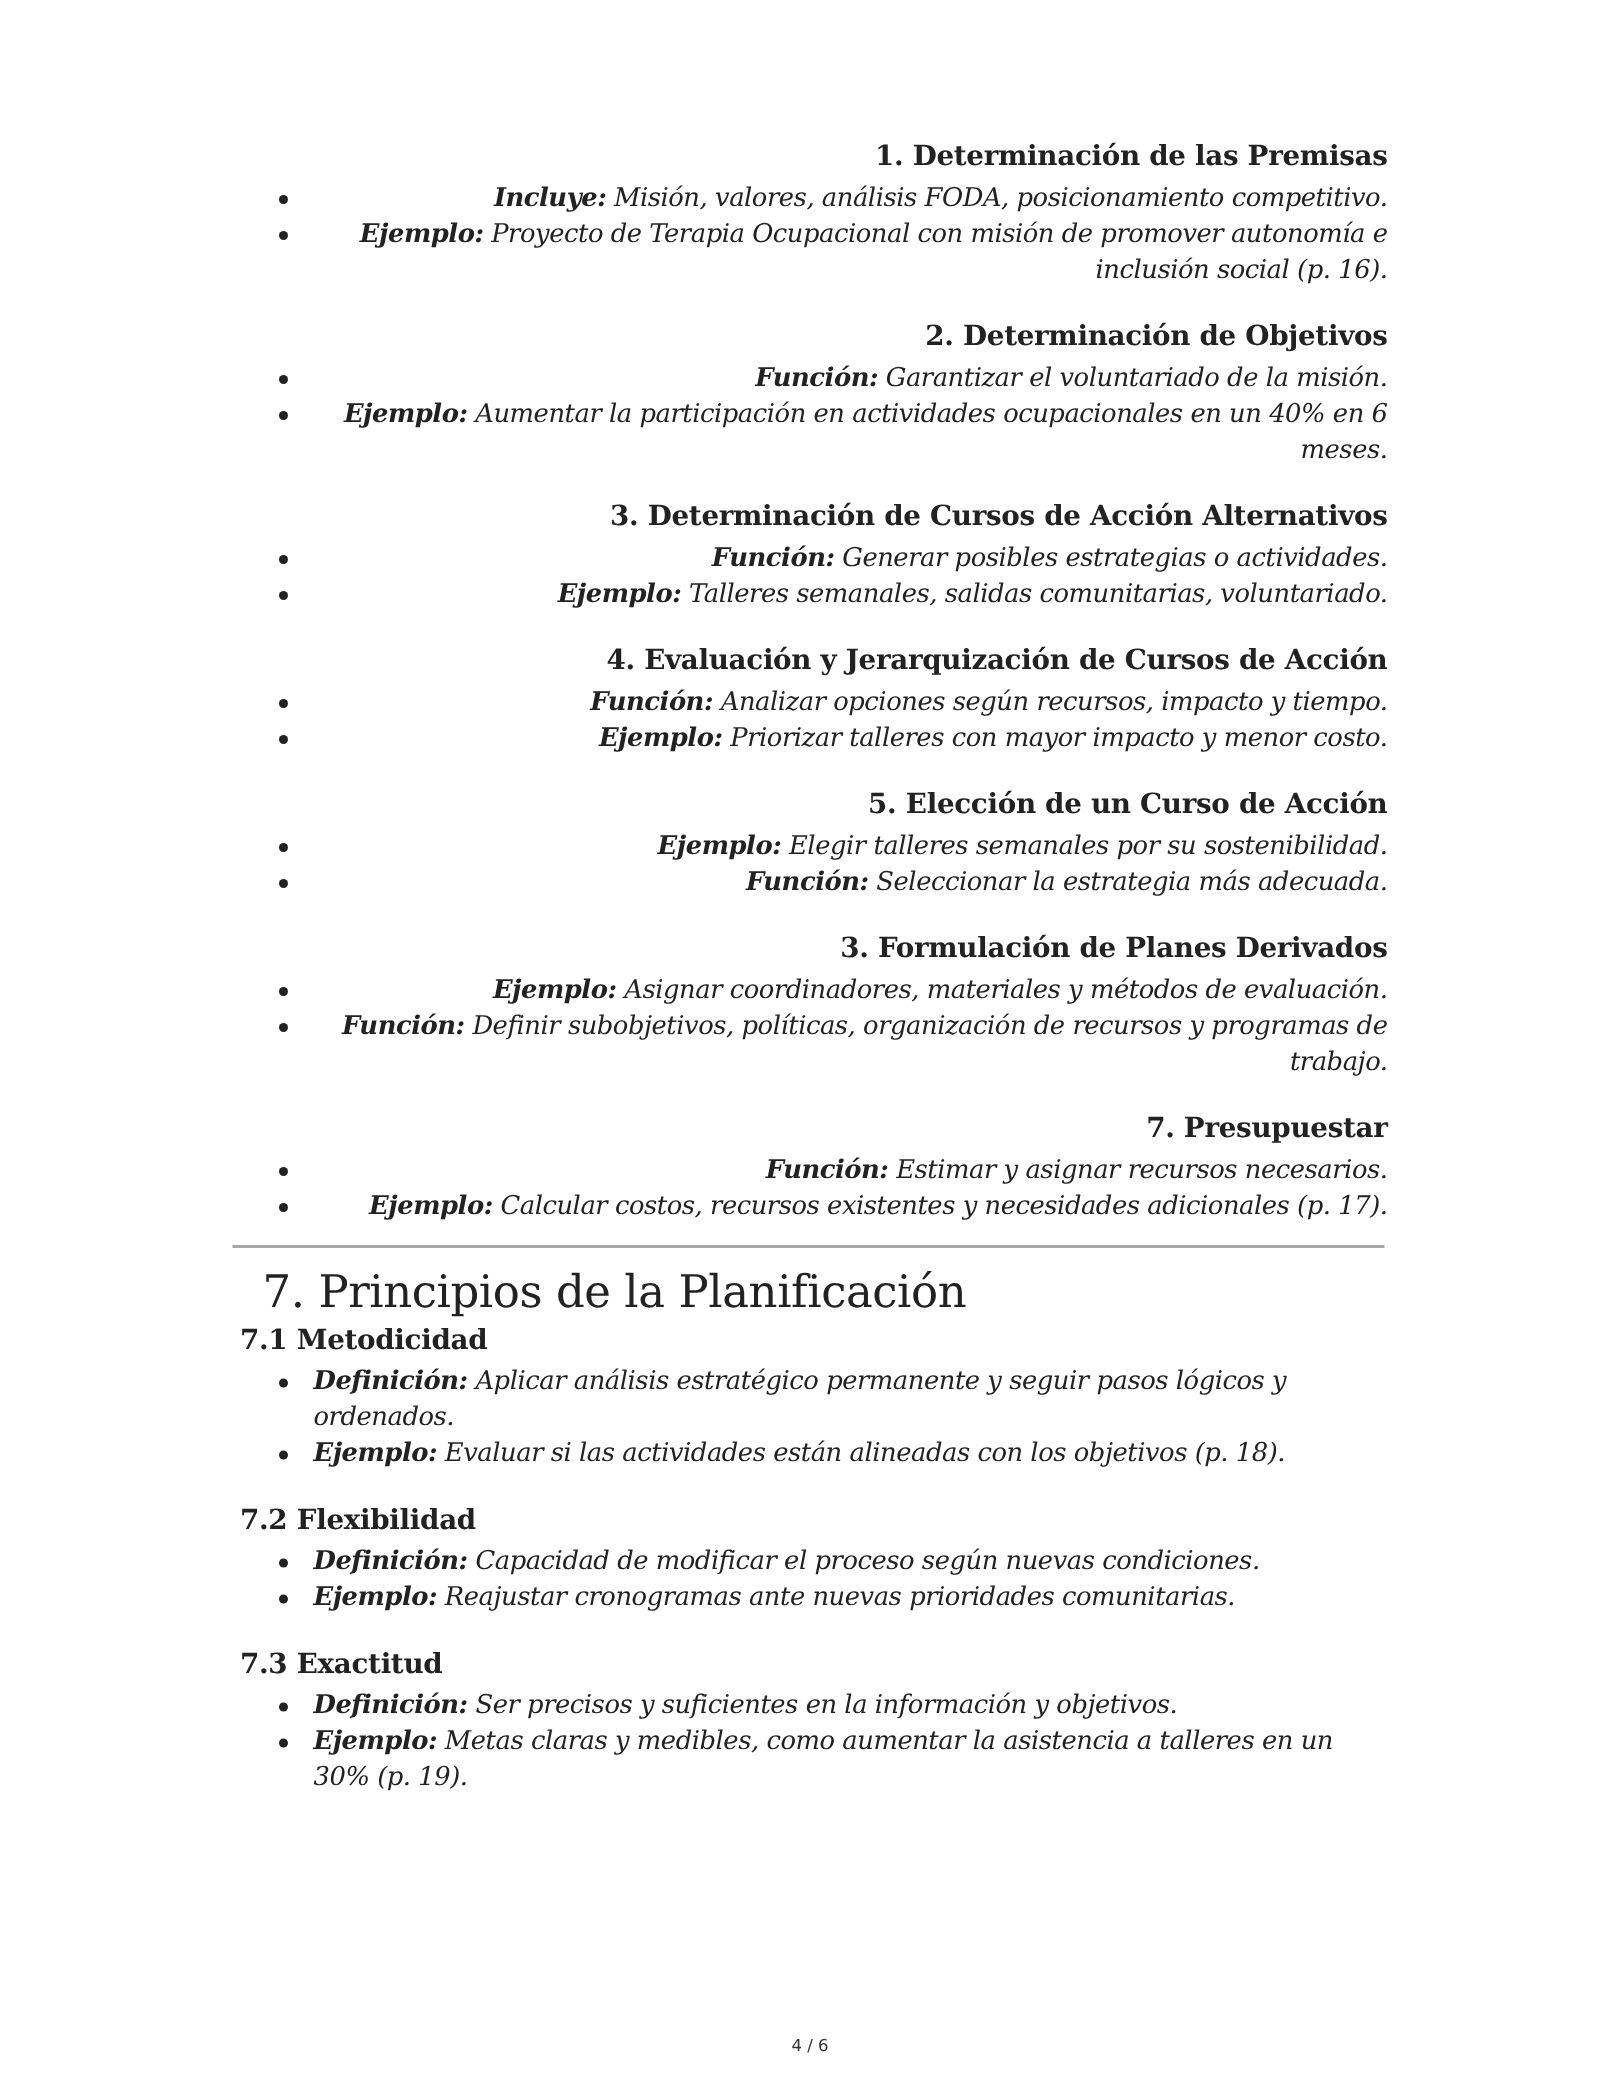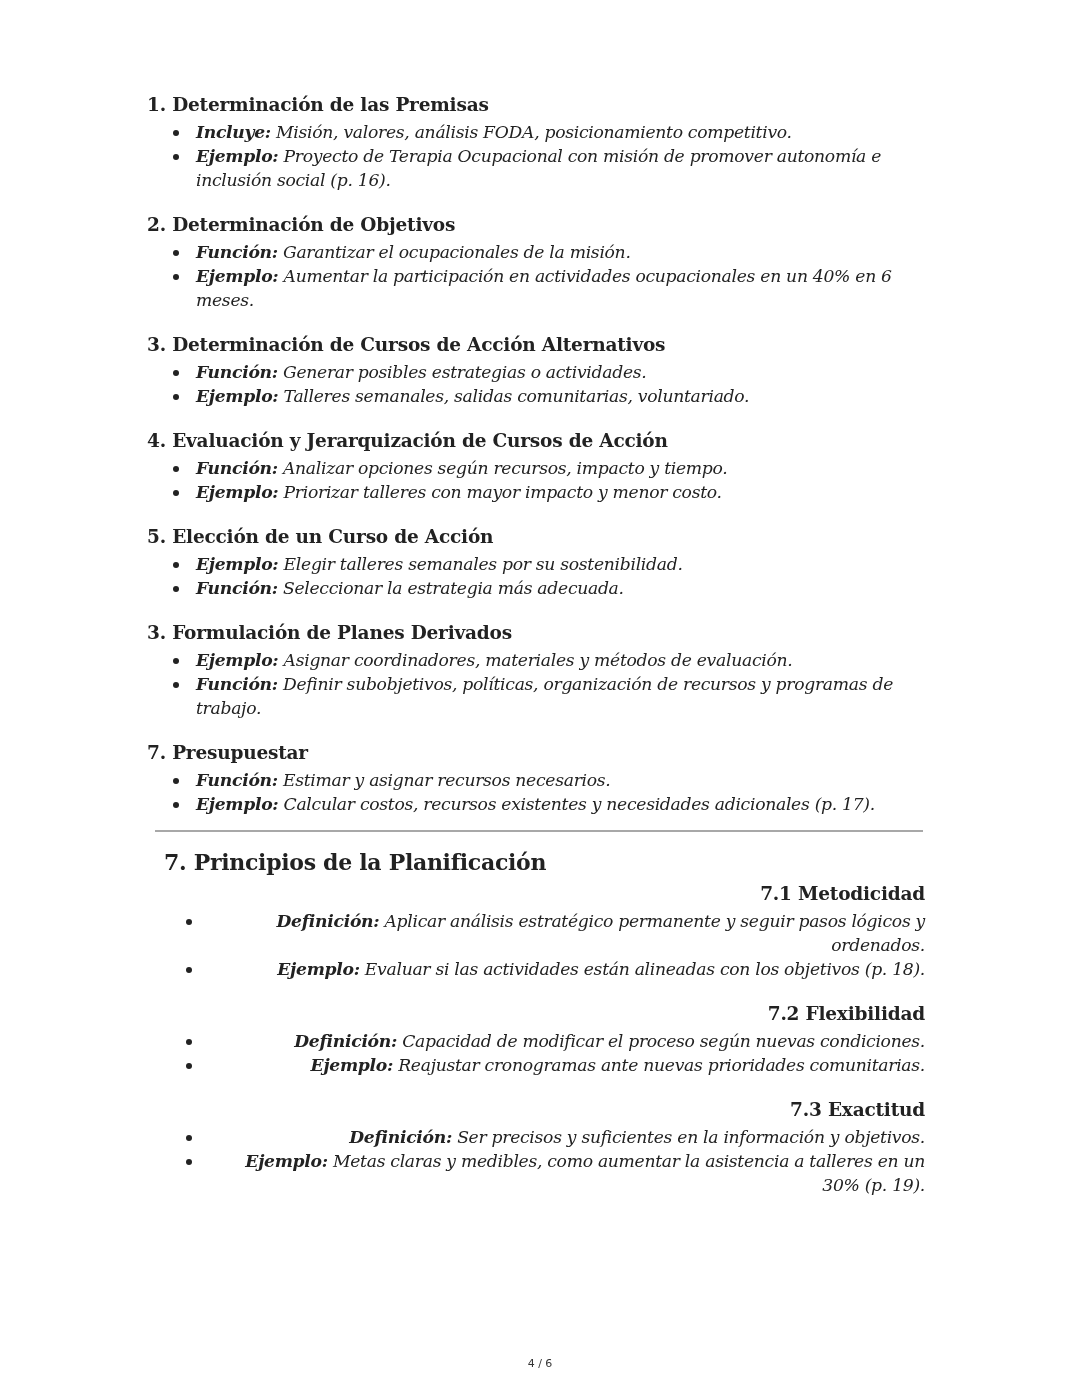--- a/index.html
+++ b/index.html
@@ -1,46 +1,46 @@
 <!DOCTYPE html>
 <html><head>
   <meta charset="utf-8">
   <style>
     html, body { margin:0; padding:0; background:#ffffff; }
     body { width:1080px; height:1397px; position:relative; overflow:hidden;
       font-family:"DejaVu Serif", "Liberation Serif", serif; color:#222; }
-    .page { position:absolute; left:147px; top:93px; width:765px; }
+    .page { position:absolute; left:160px; top:93px; width:765px;text-align:right; }
     .step { margin:0 0 21px 0; }
     .step h3 { font-size:18.5px; font-weight:bold; margin:0 0 3px 0; line-height:24px; letter-spacing:-0.2px; }
     ul { margin:0; padding:0 0 0 49px; list-style:none; }
     li { position:relative; font-size:17.2px; line-height:24px; letter-spacing:-0.3px;font-style:italic; }
     li::before { content:""; position:absolute; left:-23px; top:10px; width:6px; height:6px; border-radius:50%; background:#222; }
     li b { font-weight:bold; }
     hr.divider { position:absolute; left:155px; width:768px; top:830px; margin:0; border:0; border-top:2px solid #a8a8a8; }
     .section { position:absolute; left:160px; top:848px; width:765px; }
-    .section h2 { font-size:22px; font-weight:bold; margin:0 0 6px 4px; line-height:28px; letter-spacing:-0.3px; }
+    .section h2 { font-size:30px; font-weight:normal; margin:0 0 6px 15px; line-height:28px; letter-spacing:-0.3px; }
     .section h4 { font-size:18.5px; font-weight:bold; margin:0 0 3px 0; line-height:24px; letter-spacing:-0.2px; }
-    .sub { margin:0 0 21px 0;text-align:right; }
+    .sub { margin:0 0 21px 0; }
     .footer { position:absolute; top:1357px; left:0; width:1080px; text-align:center; font-family:"DejaVu Sans", sans-serif; font-size:11px; color:#333; }
   </style>
 </head>
 <body>
 
 <div class="page">
   <div class="step">
     <h3>1. Determinación de las Premisas</h3>
     <ul>
       <li><b>Incluye:</b><span> Misión, valores, análisis FODA, posicionamiento competitivo.</span></li>
       <li><b>Ejemplo:</b><span> Proyecto de Terapia Ocupacional con misión de promover autonomía e inclusión social (p. 16).</span></li>
     </ul>
   </div>
   <div class="step">
     <h3>2. Determinación de Objetivos</h3>
     <ul>
-      <li><b>Función:</b><span> Garantizar el ocupacionales de la misión.</span></li>
+      <li><b>Función:</b><span> Garantizar el voluntariado de la misión.</span></li>
       <li><b>Ejemplo:</b><span> Aumentar la participación en actividades ocupacionales en un 40% en 6 meses.</span></li>
     </ul>
   </div>
   <div class="step">
     <h3>3. Determinación de Cursos de Acción Alternativos</h3>
     <ul>
       <li><b>Función:</b><span> Generar posibles estrategias o actividades.</span></li>
       <li><b>Ejemplo:</b><span> Talleres semanales, salidas comunitarias, voluntariado.</span></li>
     </ul>
   </div>

